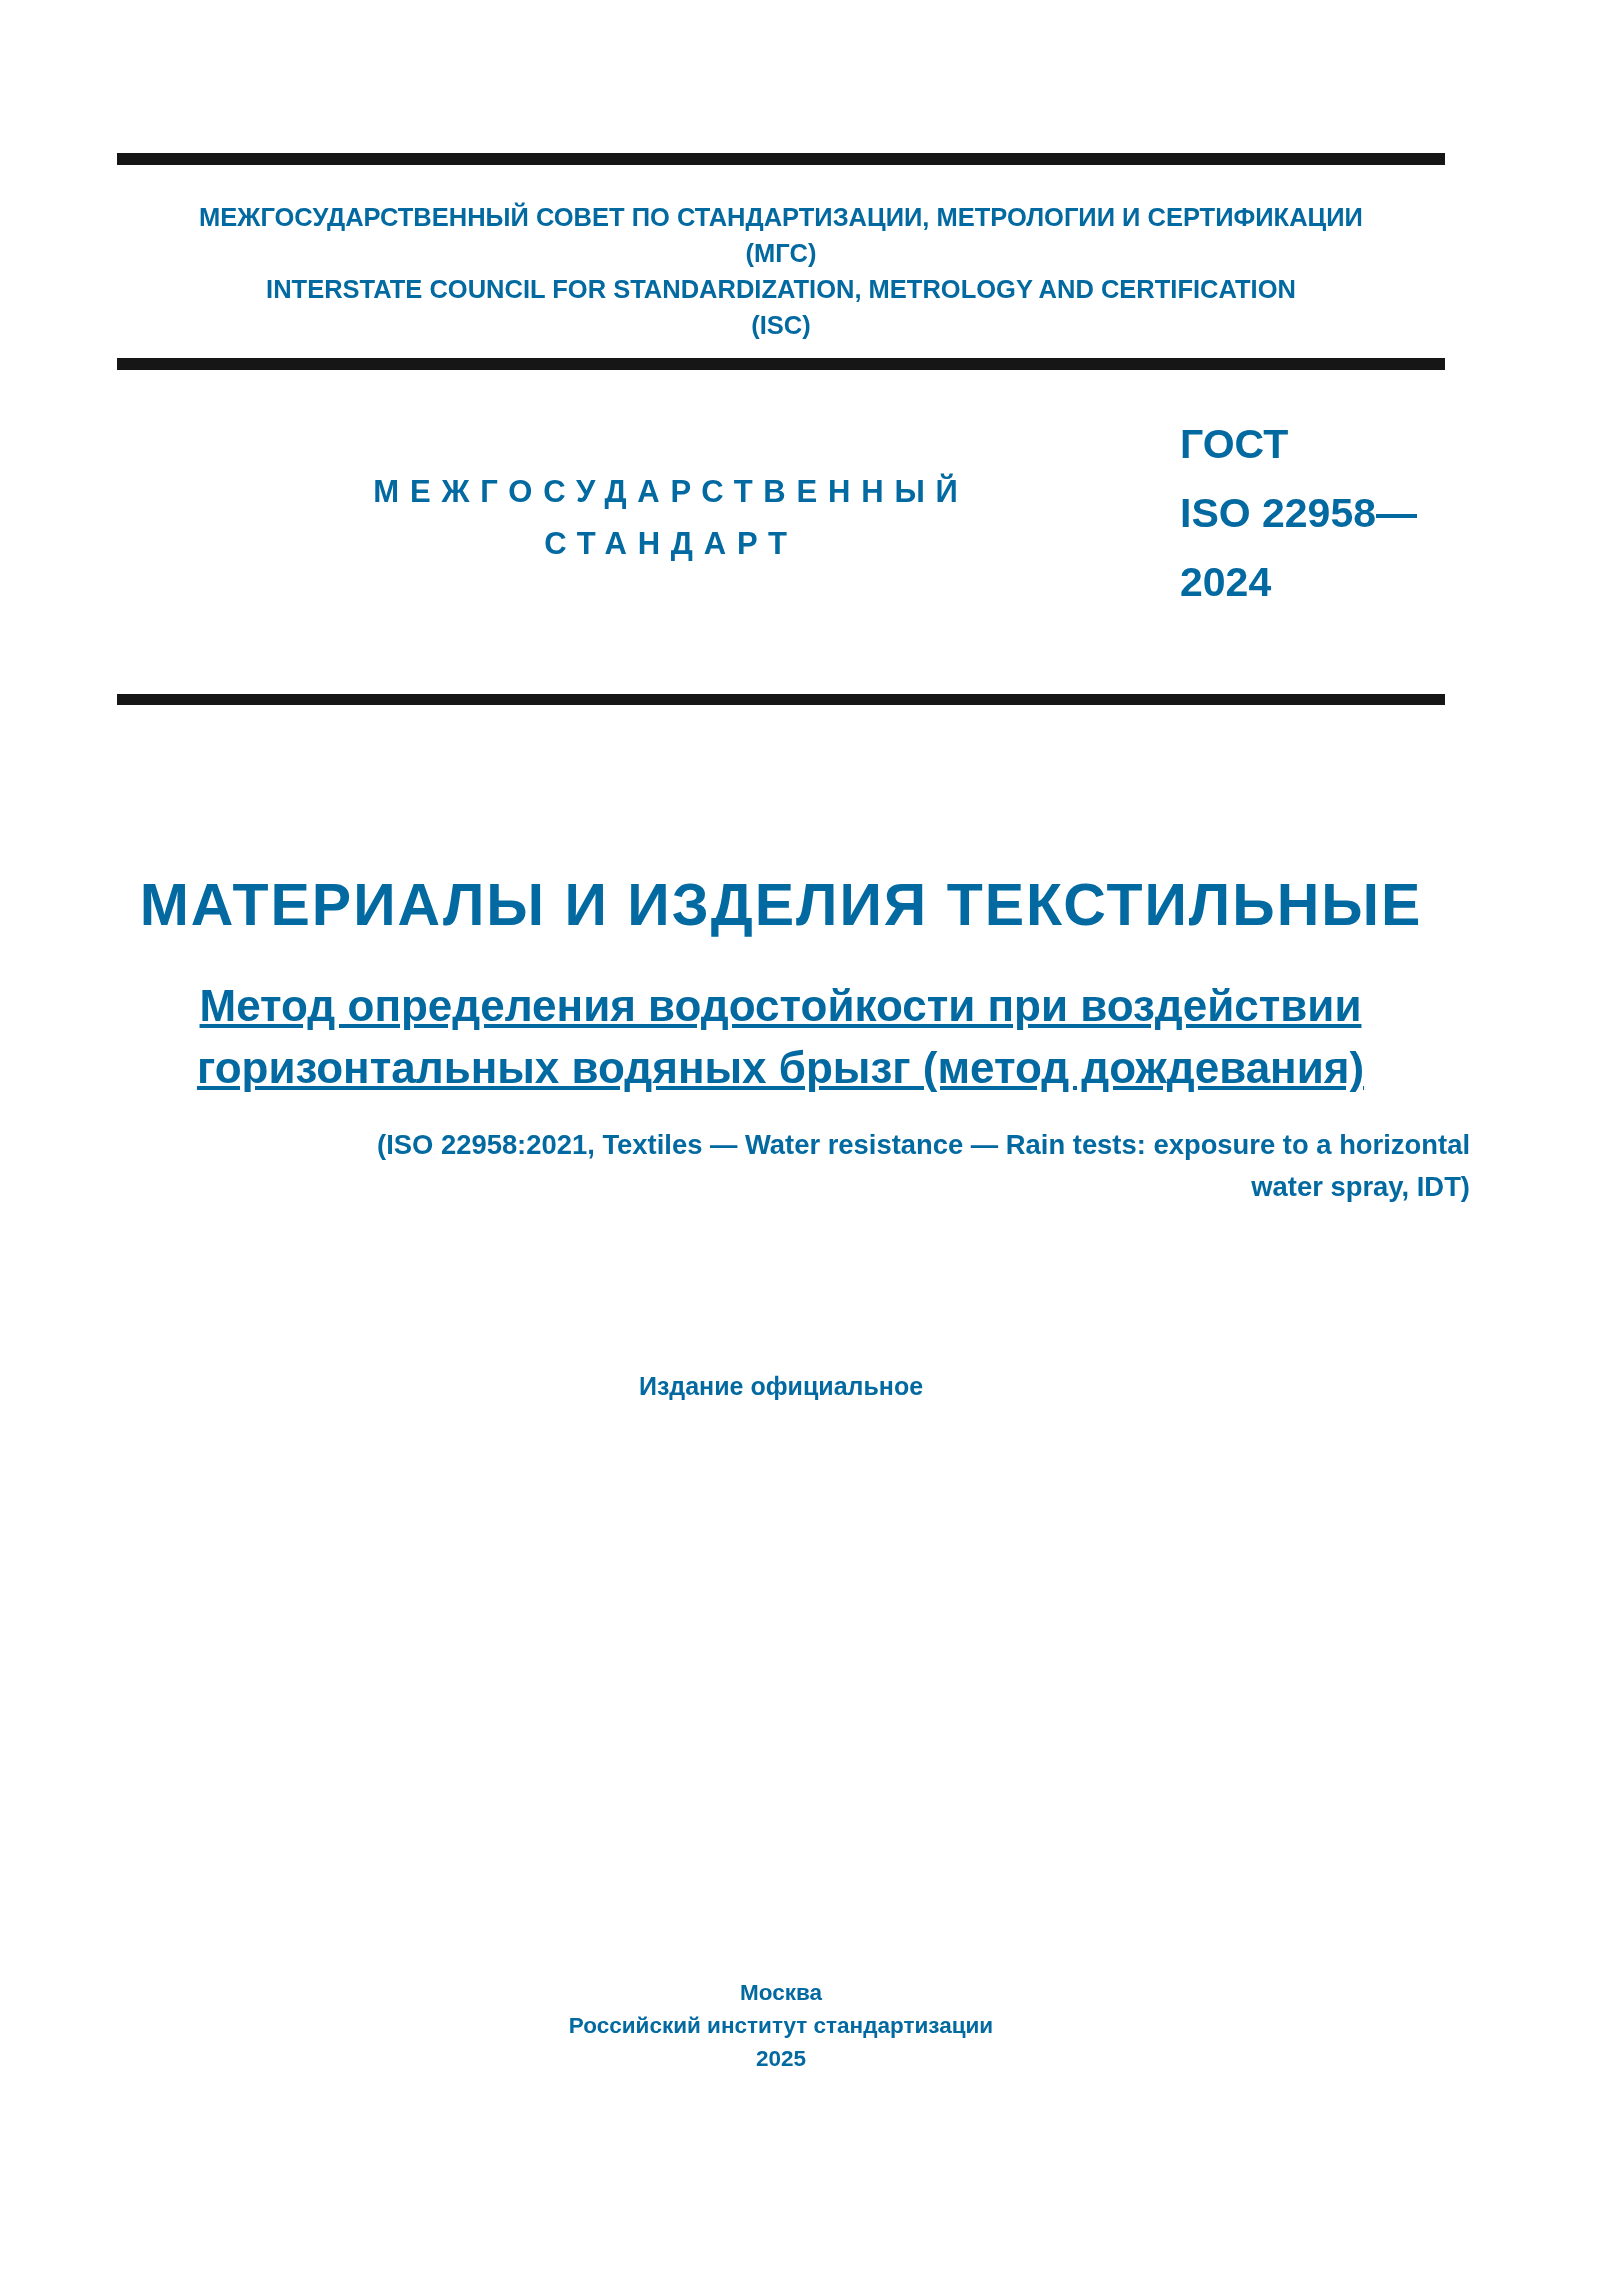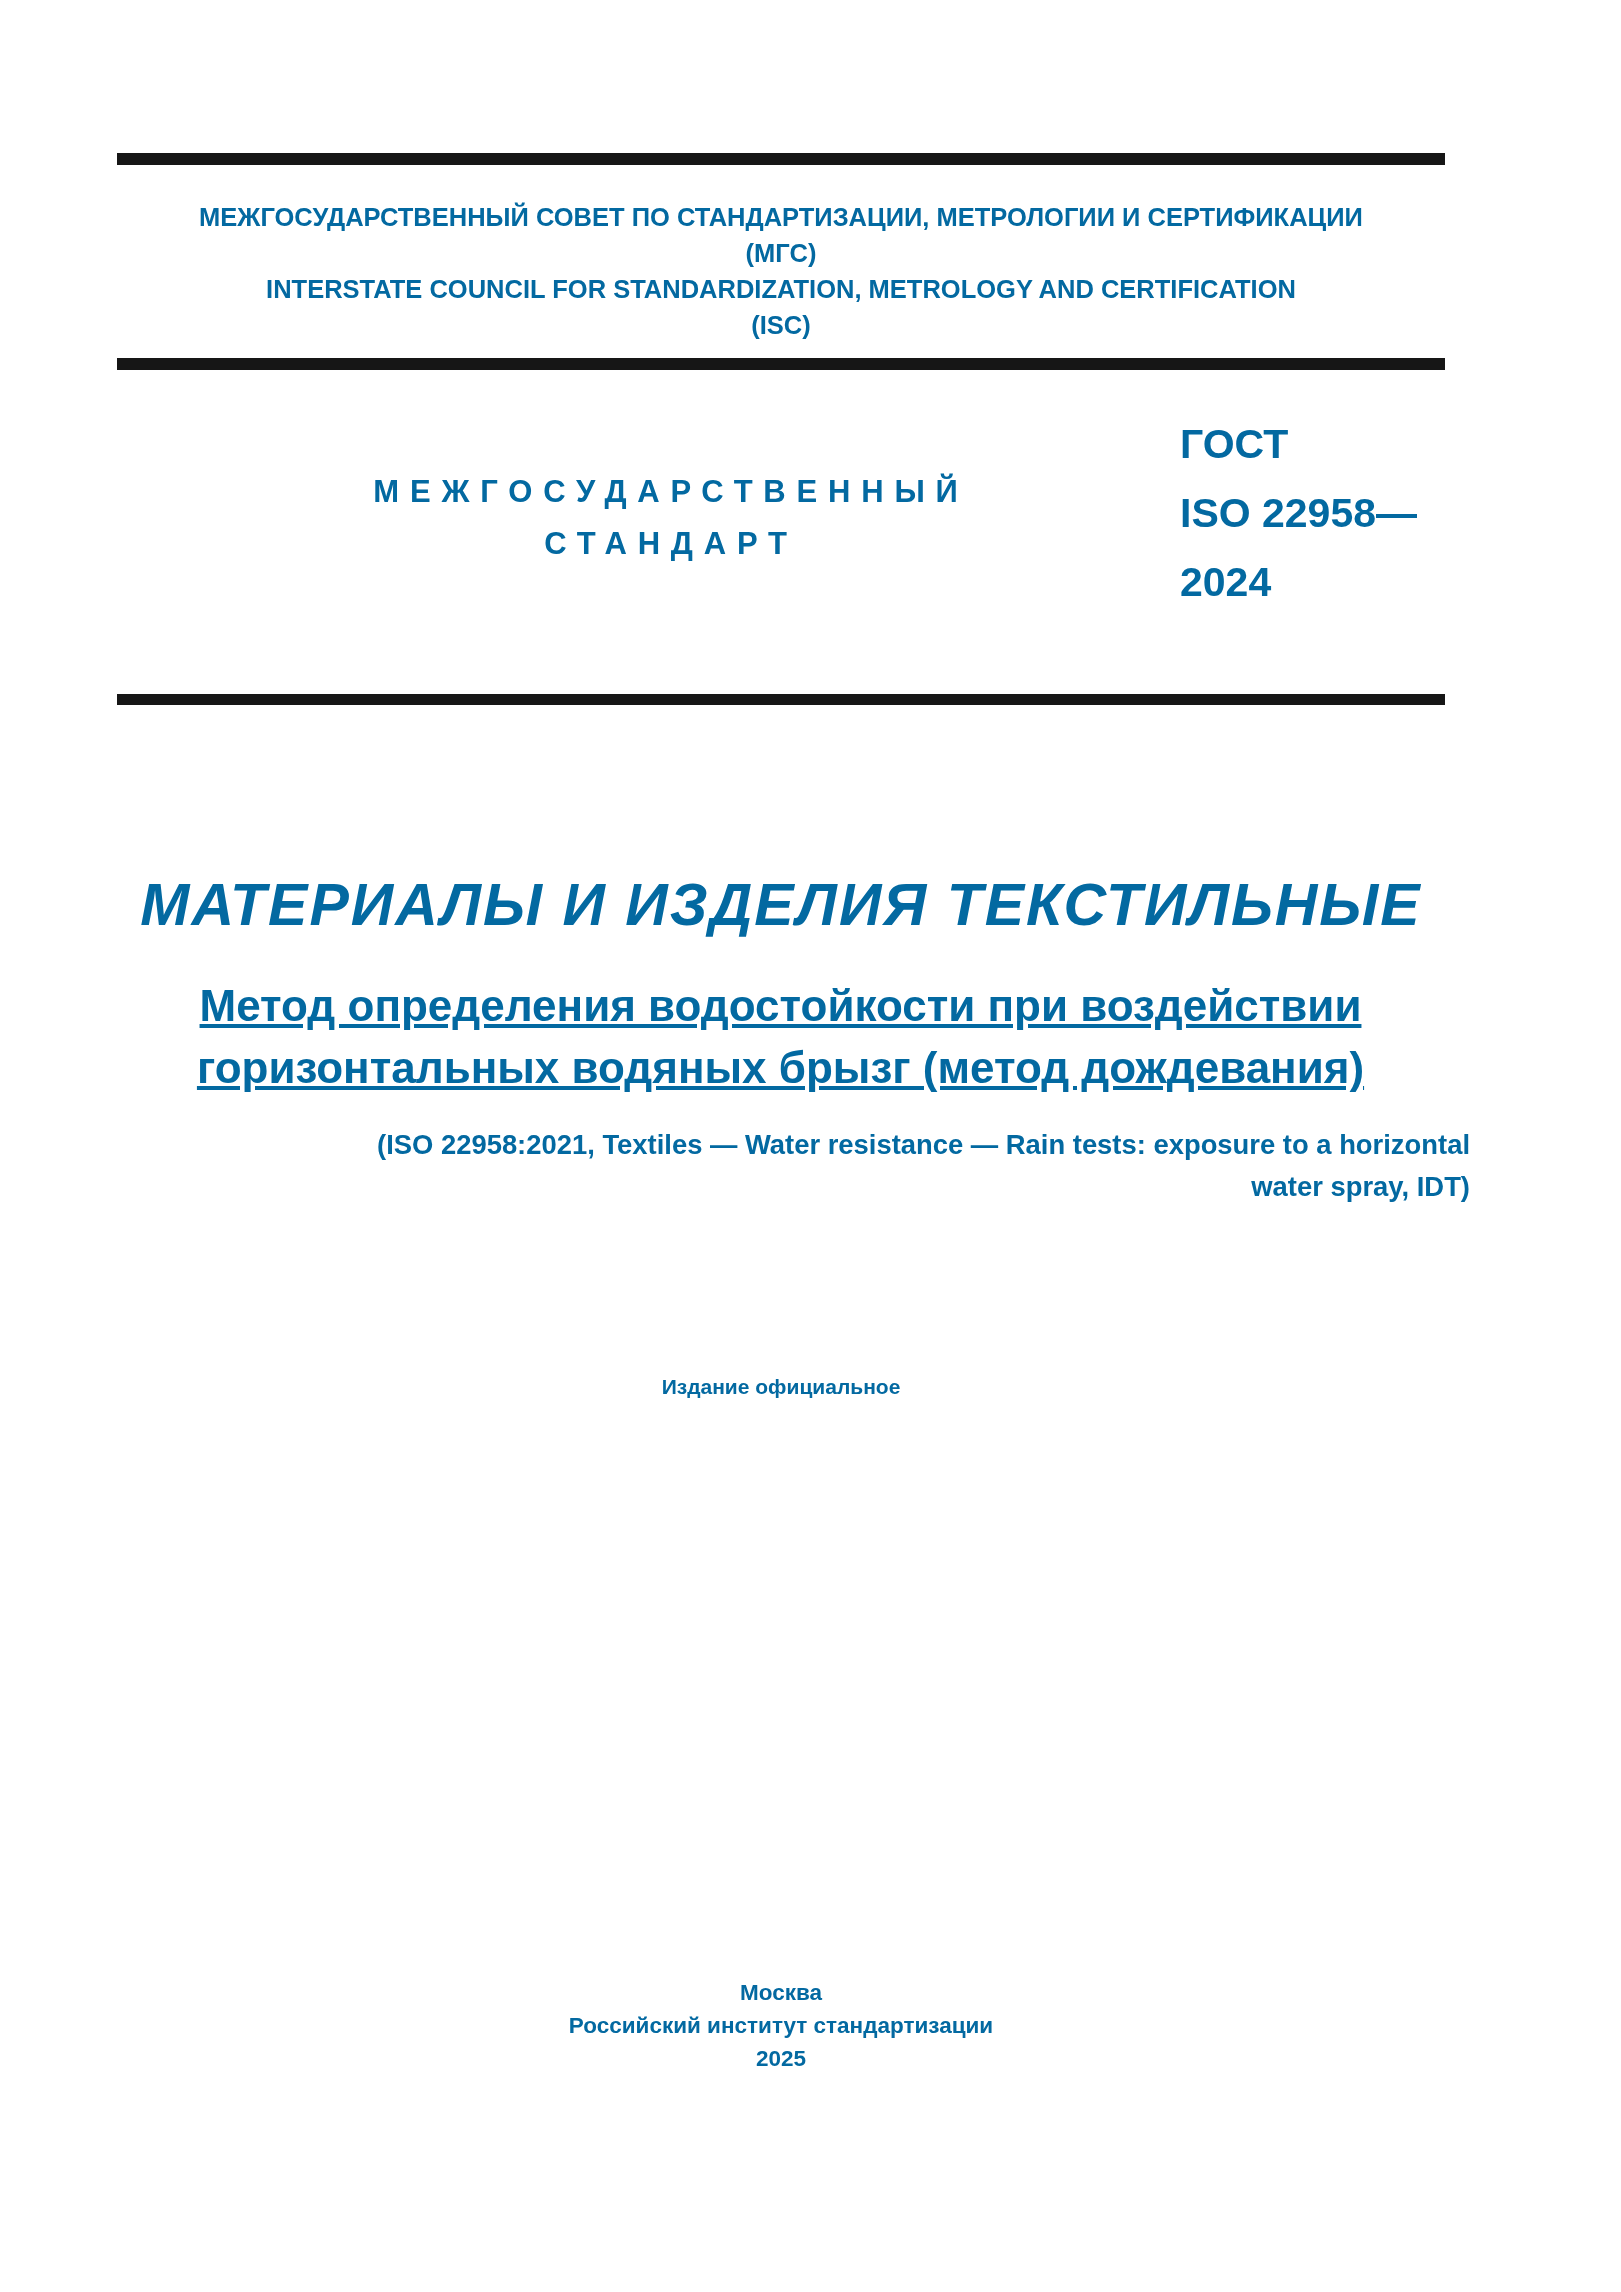--- a/index.html
+++ b/index.html
@@ -62,21 +62,20 @@
 
   .doc-title {
     position: absolute;
     left: 117px;
     width: 1328px;
     top: 872px;
     text-align: center;
     font-size: 59px;
     letter-spacing: 2px;
     line-height: 67px;
-    font-style: italic;
   }
 
   .doc-subtitle {
     position: absolute;
     left: 91px;
     width: 1379px;
     top: 975px;
     text-align: center;
     font-size: 44px;
     line-height: 62px;
@@ -92,21 +91,21 @@
     font-size: 27.4px;
     line-height: 42px;
   }
 
   .edition-note {
     position: absolute;
     left: 117px;
     width: 1328px;
     top: 1370px;
     text-align: center;
-    font-size: 21px;
+    font-size: 25px;
     line-height: 33px;
   }
 
   .imprint {
     position: absolute;
     left: 117px;
     width: 1328px;
     top: 1976px;
     text-align: center;
     font-size: 22.5px;

